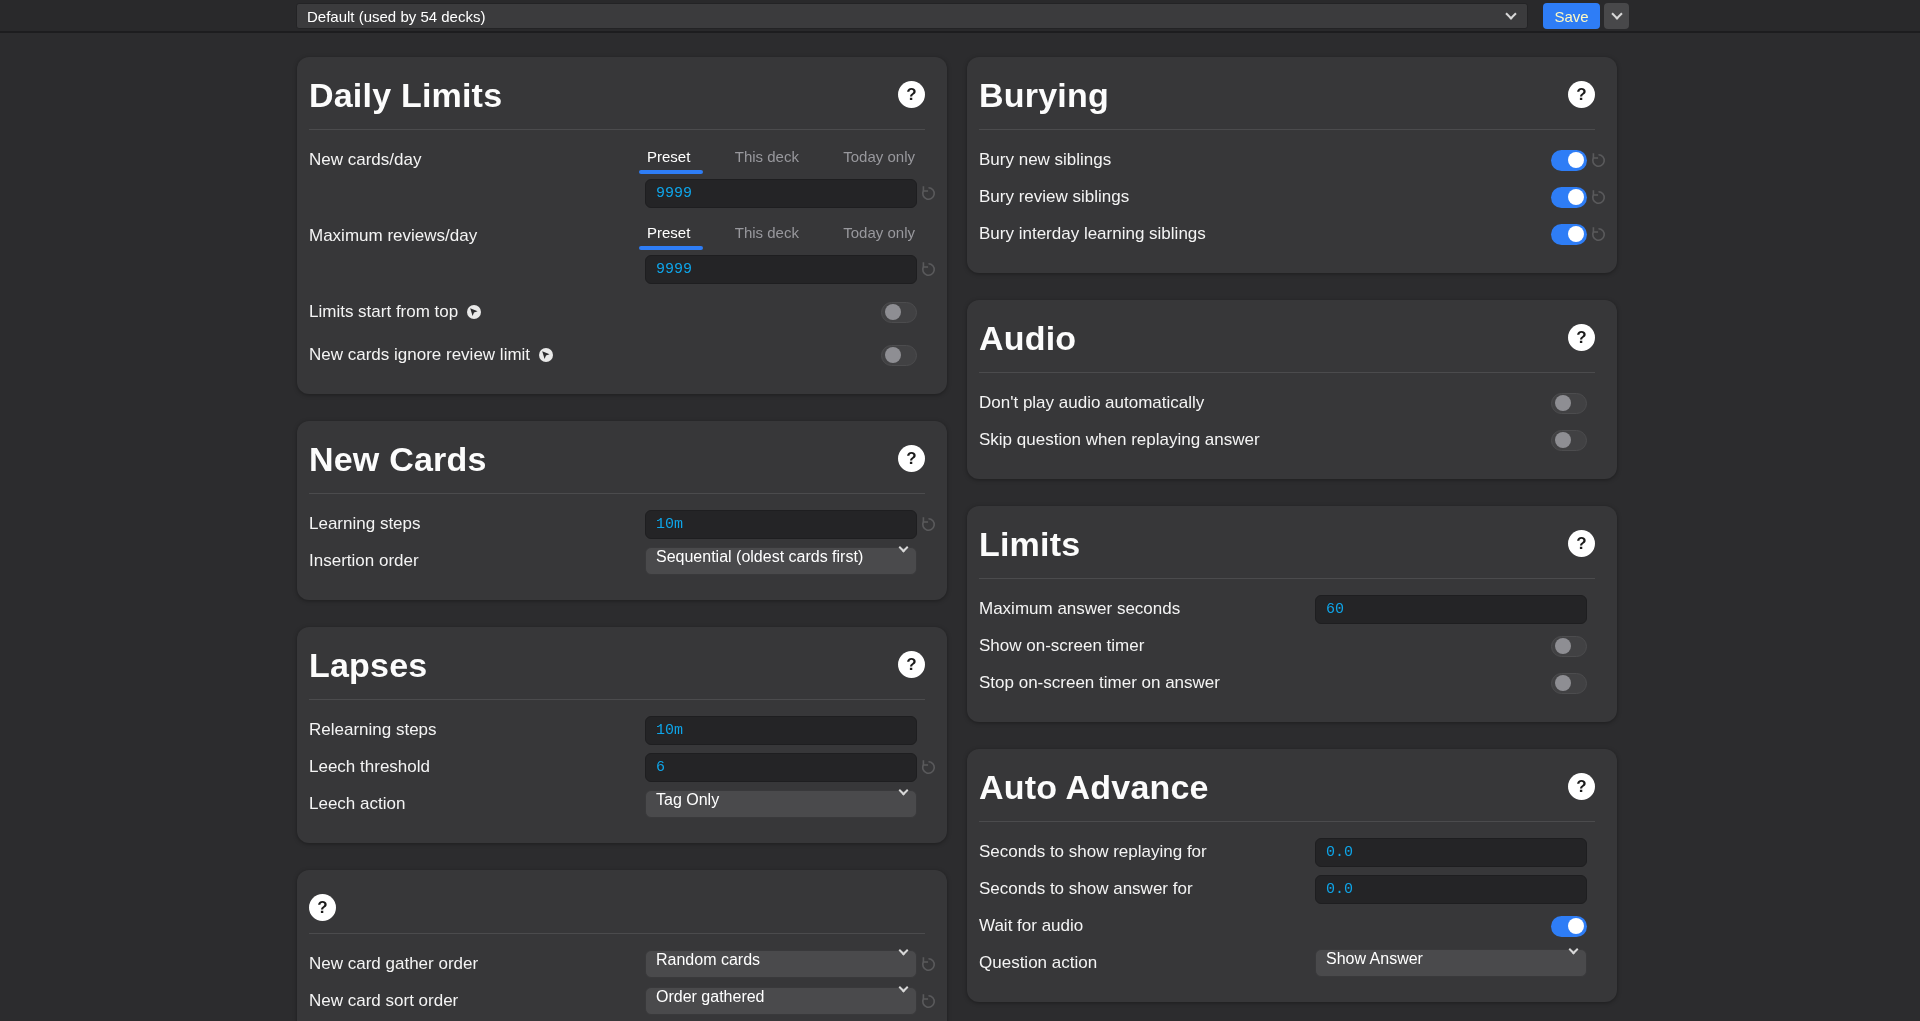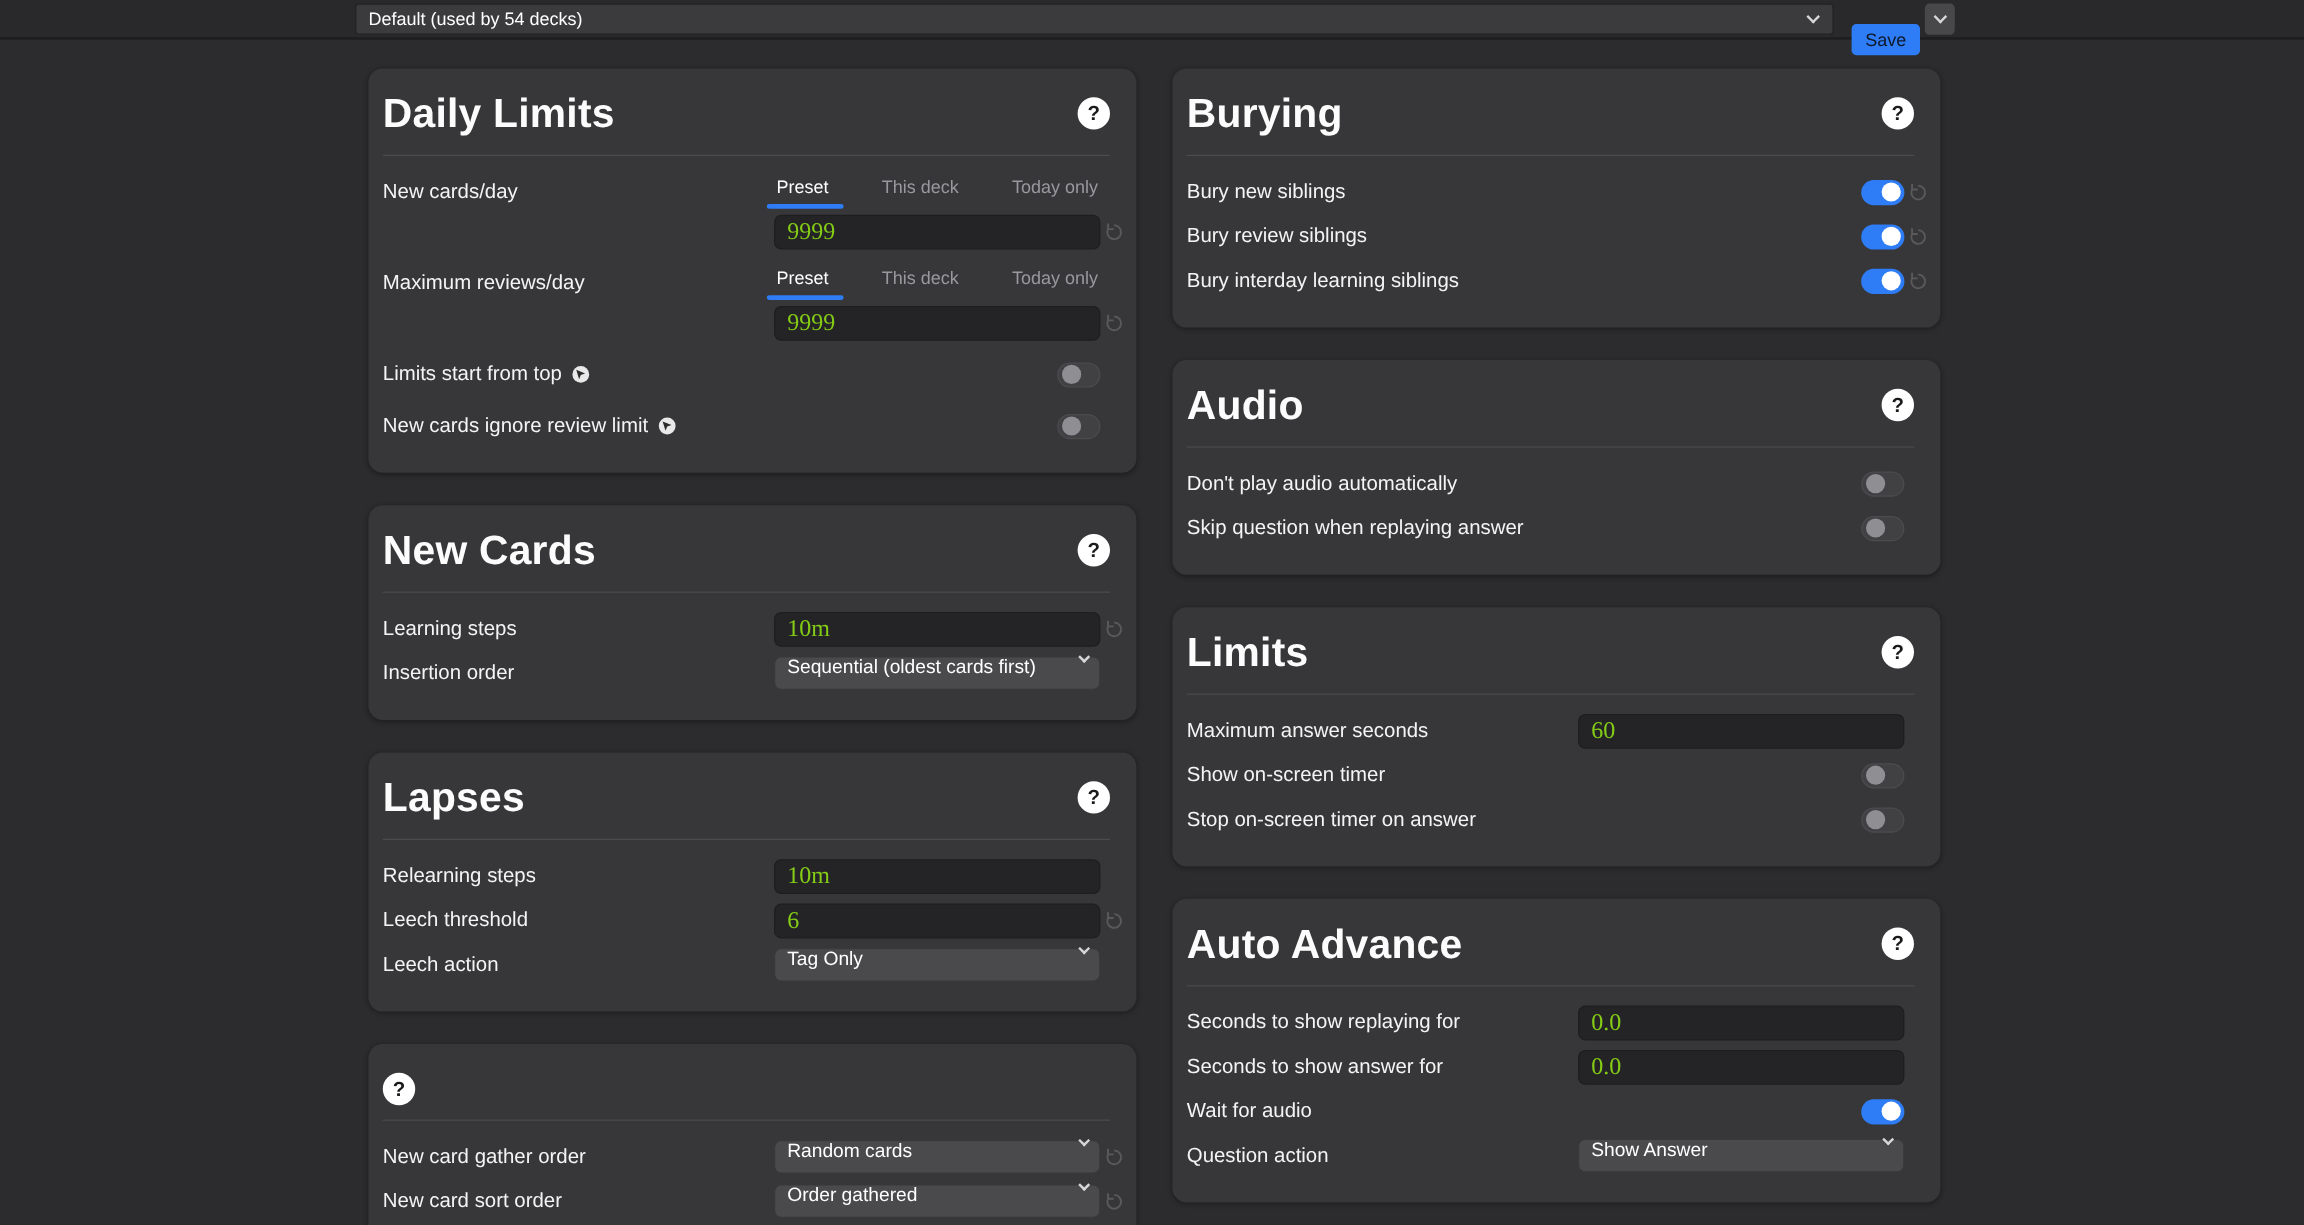--- a/index.html
+++ b/index.html
@@ -16,44 +16,43 @@
     background:#29292b; border-bottom:2px solid #1d1d1f;
   }
   .preset-select {
     position:absolute; left:296px; top:3px; width:1232px; height:26px;
     background:#3b3b3d; border:1px solid #232325; border-radius:3px;
     display:flex; align-items:center; padding:0 10px; font-size:15px; color:#fff;
     cursor:default;
   }
   .preset-select .chev { position:absolute; right:12px; }
   .save-btn {
-    position:absolute; left:1543px; top:20px; width:57px; height:26px;
+    position:absolute; left:1543px; top:3px; width:57px; height:26px;
     background:#2e7df6; border:none; border-radius:4px;
-    color:#0f172a; font-size:15px; font-family:inherit;
+    color:#fef9c3; font-size:15px; font-family:inherit;
   }
   .save-more-btn {
     position:absolute; left:1604px; top:3px; width:25px; height:26px;
     background:#48484a; border:none; border-radius:4px;
     display:flex; align-items:center; justify-content:center;
   }
   .chev {
     width:8px; height:8px; display:inline-block;
     border-right:2px solid #d8d8d8; border-bottom:2px solid #d8d8d8;
     transform:rotate(45deg); margin-top:-4px;
   }
   
   .col { position:absolute; top:57px; width:650px; display:flex; flex-direction:column; gap:27px; }
   .col-left  { left:297px; }
   .col-right { left:967px; }
   
   .card {
     background:#373739; border-radius:12px;
     padding:16px 8px 24px 12px;
     box-shadow:0 1px 4px rgba(0,0,0,.35);
-    margin-left:10px;
   }
   .card-head { display:flex; justify-content:space-between; align-items:flex-start; padding-right:14px; }
   .card-title { font-size:34px; font-weight:700; color:#fcfcfc; line-height:44px; letter-spacing:.2px; }
   .help {
     width:27px; height:27px; border-radius:50%; background:#ffffff; color:#1a1a1a;
     font-size:17px; font-weight:700; display:flex; align-items:center; justify-content:center;
     margin-top:8px; cursor:default;
   }
   .divider { height:1px; background:#4b4b4d; margin:12px 14px 15px 0; }
   
@@ -70,21 +69,21 @@
   .tabs { display:flex; justify-content:space-between; align-items:flex-end; font-size:15px; color:#98989d; }
   .tab { position:relative; padding:2px 2px 9px; cursor:default; }
   .tab.active { color:#ffffff; }
   .tab.active::after {
     content:""; position:absolute; left:-6px; width:64px; height:4px; border-radius:2px;
     bottom:0; background:#2e7df6;
   }
   
   .text-input {
     height:29px; background:#242426; border:1px solid #1e1e20; border-radius:6px;
-    color:#84cc16; font-size:20px; font-family:Liberation Serif, serif; padding:0 10px; width:100%;
+    color:#0ea5e9; font-size:15px; font-family:Liberation Mono, monospace; padding:0 10px; width:100%;
   }
   .select {
     height:28px; background:#4a4a4c; border:1px solid #39393b; border-radius:6px;
     display:flex; align-items:flex-start; padding:0 28px 0 10px; position:relative;
     font-size:16px; color:#fff; cursor:default;
   }
   .select .chev { position:absolute; right:9px; width:7px; height:7px; }
   .reset {
     justify-self:center; width:17px; height:17px; opacity:.85;
   }

